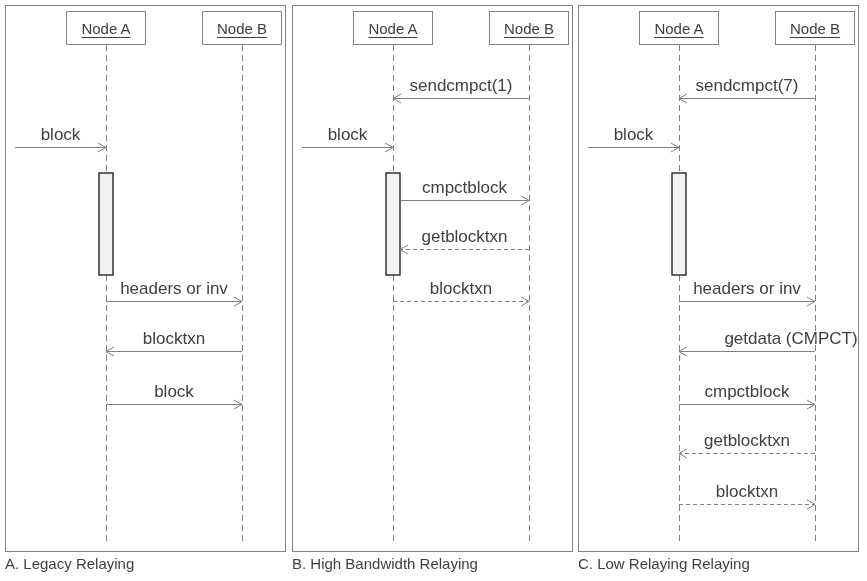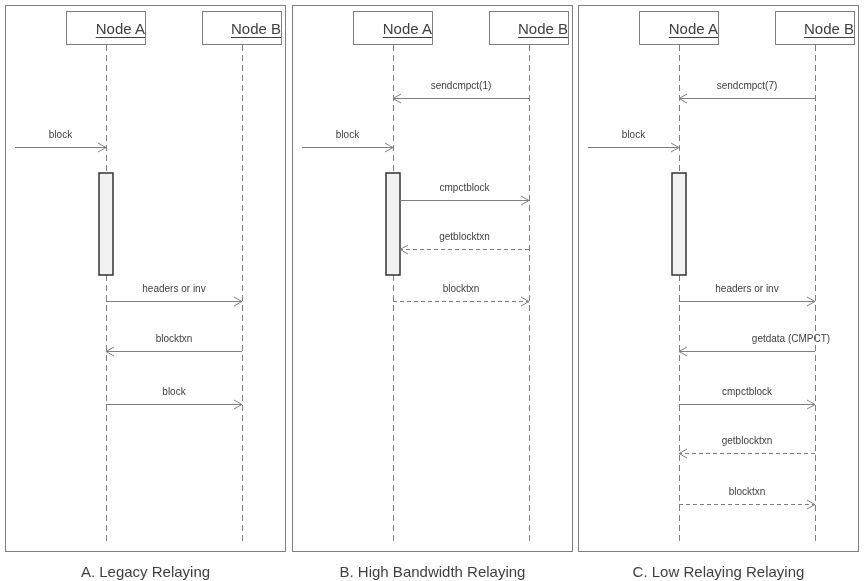--- a/index.html
+++ b/index.html
@@ -10,35 +10,35 @@
   .panel{position:absolute;top:5px;}
   .panel.p0{left:5px;}
   .panel.p1{left:292px;}
   .panel.p2{left:578px;}
   .diagram{
     position:relative;width:281px;height:547px;box-sizing:border-box;
     border:1px solid var(--panel-border,#7f7f7f);background:#fff;
   }
   .diagram svg{position:absolute;left:0;top:0;}
   .caption{
-    margin-top:11px;font-size:15px;line-height:18px;
-    color:var(--text,#3f3f3f);white-space:nowrap;text-align:center;
+    margin-top:3px;font-size:15px;line-height:18px;
+    color:var(--text,#3f3f3f);white-space:nowrap;
   }
   .node-box{
     position:absolute;width:80px;height:34px;box-sizing:border-box;
     border:1px solid var(--panel-border,#7f7f7f);background:#fff;
-    display:flex;align-items:center;justify-content:flex-end;
+    display:flex;align-items:center;justify-content:center;
   }
   .node-box span{
     font-size:15px;color:var(--text,#3f3f3f);
     text-decoration:underline;text-underline-offset:3px;
   }
   .msg-label{
     position:absolute;transform:translateX(-50%);white-space:nowrap;
-    font-size:10px;line-height:17px;color:var(--text,#3f3f3f);
+    font-size:17px;line-height:17px;color:var(--text,#3f3f3f);
   }
 </style>
 </head>
 <body>
 
 <div class="stage">
   <div class="panel p0">
     <div class="diagram">
         <div class="node-box" style="left: 60px; top: 5px;">
           <span>Node A</span>

